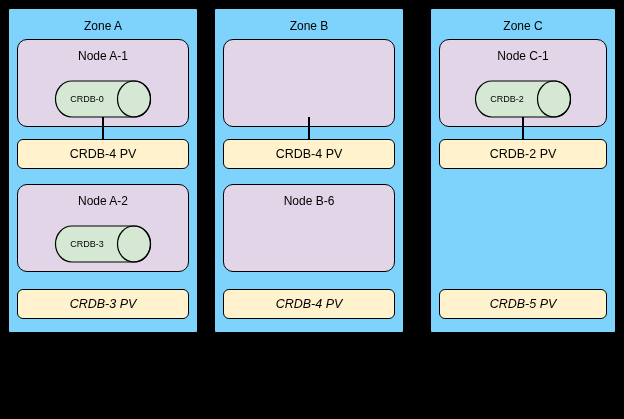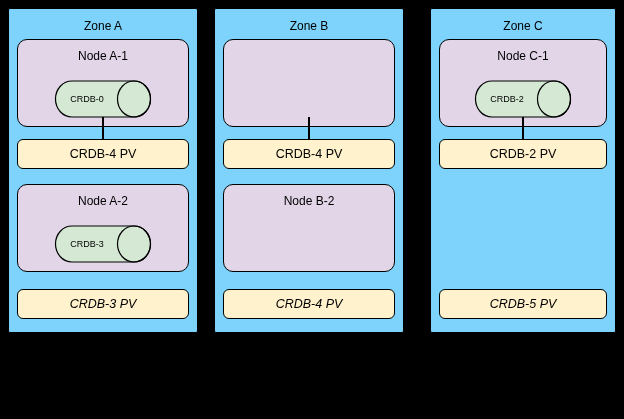--- a/index.html
+++ b/index.html
@@ -149,21 +149,21 @@
     <div class="zone-title">Zone B</div>
 
     <div class="node node-row-1">
     </div>
     <div class="connector"></div>
     <div class="pv pv-row-1">
       <span>CRDB-4 PV</span>
     </div>
 
     <div class="node node-row-2">
-      <div class="node-title">Node B-2</div>
+      <div class="node-title">Node B-6</div>
     </div>
     <div class="pv pv-row-2">
       <span>CRDB-4 PV</span>
     </div>
   </div>
 
   <div class="zone zone-c">
     <div class="zone-title">Zone C</div>
 
     <div class="node node-row-1">

